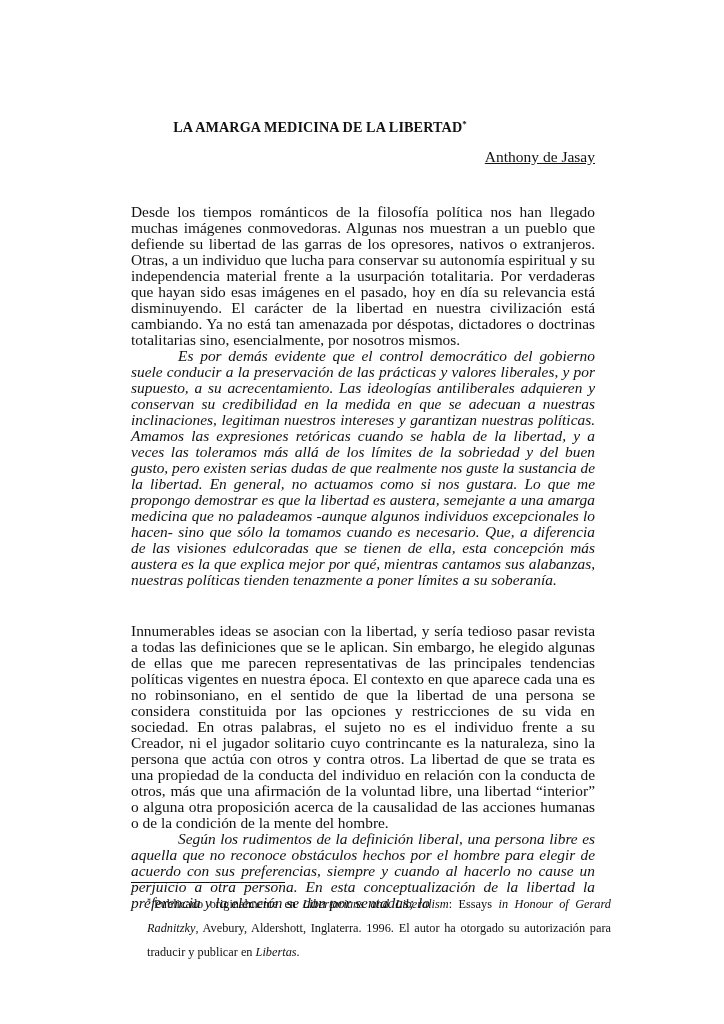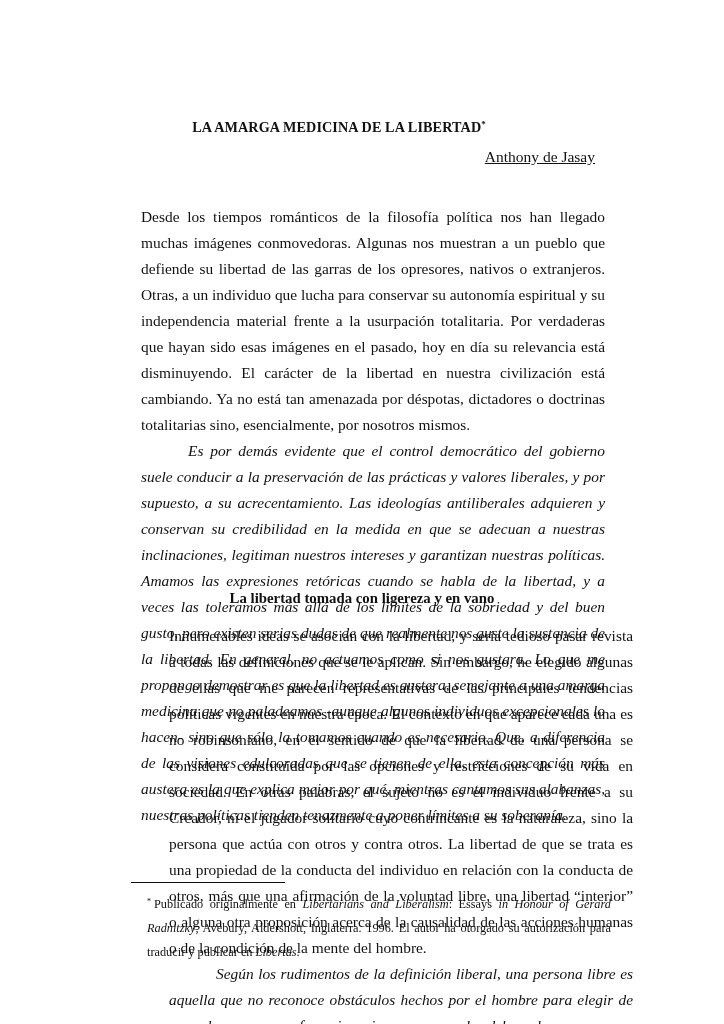--- a/index.html
+++ b/index.html
@@ -3,38 +3,38 @@
 <meta charset="utf-8">
 <style>
   html, body { margin: 0; padding: 0; background: #ffffff; }
   body { width: 724px; height: 1024px; position: relative; overflow: hidden; }
   .page {
     position: absolute; left: 0; top: 0; width: 724px; height: 1024px;
     font-family: "Liberation Serif", "DejaVu Serif", serif; color: #111;
   }
   .title {
     position: absolute; top: 119px; left: 0; width: 640px; text-align: center;
-    font-weight: bold; font-size: 14.2px; letter-spacing: 0.1px; padding-left: 19px;
+    font-weight: bold; font-size: 14.2px; letter-spacing: 0.1px;
   }
   .title sup { font-size: 9px; vertical-align: 5px; }
   .author {
     position: absolute; top: 148px; right: 129px; font-size: 15.5px; text-decoration: underline;
   }
   .body {
-    position: absolute; left: 141px; width: 464px; font-size: 15.4px; line-height: 26px;
+    position: absolute; left: 131px; width: 464px; font-size: 15.4px; line-height: 16px;
     text-align: justify;
   }
   .body p { margin: 0; }
   .body p.indent { text-indent: 47px; font-style: italic; }
   #sec1 { top: 204px; }
   .subhead {
     position: absolute; top: 590px; left: 0; width: 724px; text-align: center;
     font-weight: bold; font-size: 14.8px;
   }
-  #sec2 { top: 623px; margin-left: 28px; }
+  #sec2 { top: 623px; }
   .fn-rule {
     position: absolute; top: 882px; left: 131px; width: 154px; height: 0;
     border-top: 1px solid #111;
   }
   .footnote {
     position: absolute; top: 890px; left: 147px; width: 464px; font-size: 12.3px;
     line-height: 24px; text-align: justify;
   }
   .footnote .mark { font-size: 8px; vertical-align: 4px; margin-right: 3px; }
   .footnote em { font-style: italic; }
@@ -45,21 +45,20 @@
 <div class="page">
   <div class="title"><span>LA AMARGA MEDICINA DE LA LIBERTAD</span><sup>*</sup></div>
 
   <div class="author">Anthony de Jasay</div>
 
   <div class="body" id="sec1">
     <p>Desde los tiempos románticos de la filosofía política nos han llegado muchas imágenes conmovedoras. Algunas nos muestran a un pueblo que defiende su libertad de las garras de los opresores, nativos o extranjeros. Otras, a un individuo que lucha para conservar su autonomía espiritual y su independencia material frente a la usurpación totalitaria. Por verdaderas que hayan sido esas imágenes en el pasado, hoy en día su relevancia está disminuyendo. El carácter de la libertad en nuestra civilización está cambiando. Ya no está tan amenazada por déspotas, dictadores o doctrinas totalitarias sino, esencialmente, por nosotros mismos.</p>
     <p class="indent">Es por demás evidente que el control democrático del gobierno suele conducir a la preservación de las prácticas y valores liberales, y por supuesto, a su acrecentamiento. Las ideologías antiliberales adquieren y conservan su credibilidad en la medida en que se adecuan a nuestras inclinaciones, legitiman nuestros intereses y garantizan nuestras políticas. Amamos las expresiones retóricas cuando se habla de la libertad, y a veces las toleramos más allá de los límites de la sobriedad y del buen gusto, pero existen serias dudas de que realmente nos guste la sustancia de la libertad. En general, no actuamos como si nos gustara. Lo que me propongo demostrar es que la libertad es austera, semejante a una amarga medicina que no paladeamos -aunque algunos individuos excepcionales lo hacen- sino que sólo la tomamos cuando es necesario. Que, a diferencia de las visiones edulcoradas que se tienen de ella, esta concepción más austera es la que explica mejor por qué, mientras cantamos sus alabanzas, nuestras políticas tienden tenazmente a poner límites a su soberanía.</p>
   </div>
 
-  <div class="subhead">La libertad tomada con ligereza y en vano</div>
 
   <div class="body" id="sec2">
     <p>Innumerables ideas se asocian con la libertad, y sería tedioso pasar revista a todas las definiciones que se le aplican. Sin embargo, he elegido algunas de ellas que me parecen representativas de las principales tendencias políticas vigentes en nuestra época. El contexto en que aparece cada una es no robinsoniano, en el sentido de que la libertad de una persona se considera constituida por las opciones y restricciones de su vida en sociedad. En otras palabras, el sujeto no es el individuo frente a su Creador, ni el jugador solitario cuyo contrincante es la naturaleza, sino la persona que actúa con otros y contra otros. La libertad de que se trata es una propiedad de la conducta del individuo en relación con la conducta de otros, más que una afirmación de la voluntad libre, una libertad “interior” o alguna otra proposición acerca de la causalidad de las acciones humanas o de la condición de la mente del hombre.</p>
     <p class="indent">Según los rudimentos de la definición liberal, una persona libre es aquella que no reconoce obstáculos hechos por el hombre para elegir de acuerdo con sus preferencias, siempre y cuando al hacerlo no cause un perjuicio a otra persona. En esta conceptualización de la libertad la preferencia y la elección se dan por sentadas; lo</p>
   </div>
 
   <div class="fn-rule"></div>
 
   <div class="footnote"><span class="mark">*</span><span>Publicado originalmente en </span><em>Libertarians and Liberalism</em><span>: Essays </span><em>in Honour of Gerard Radnitzky</em><span>, Avebury, Aldershott, Inglaterra. 1996. El autor ha otorgado su autorización para traducir y publicar en </span><em>Libertas</em><span>.</span></div>
 </div>

